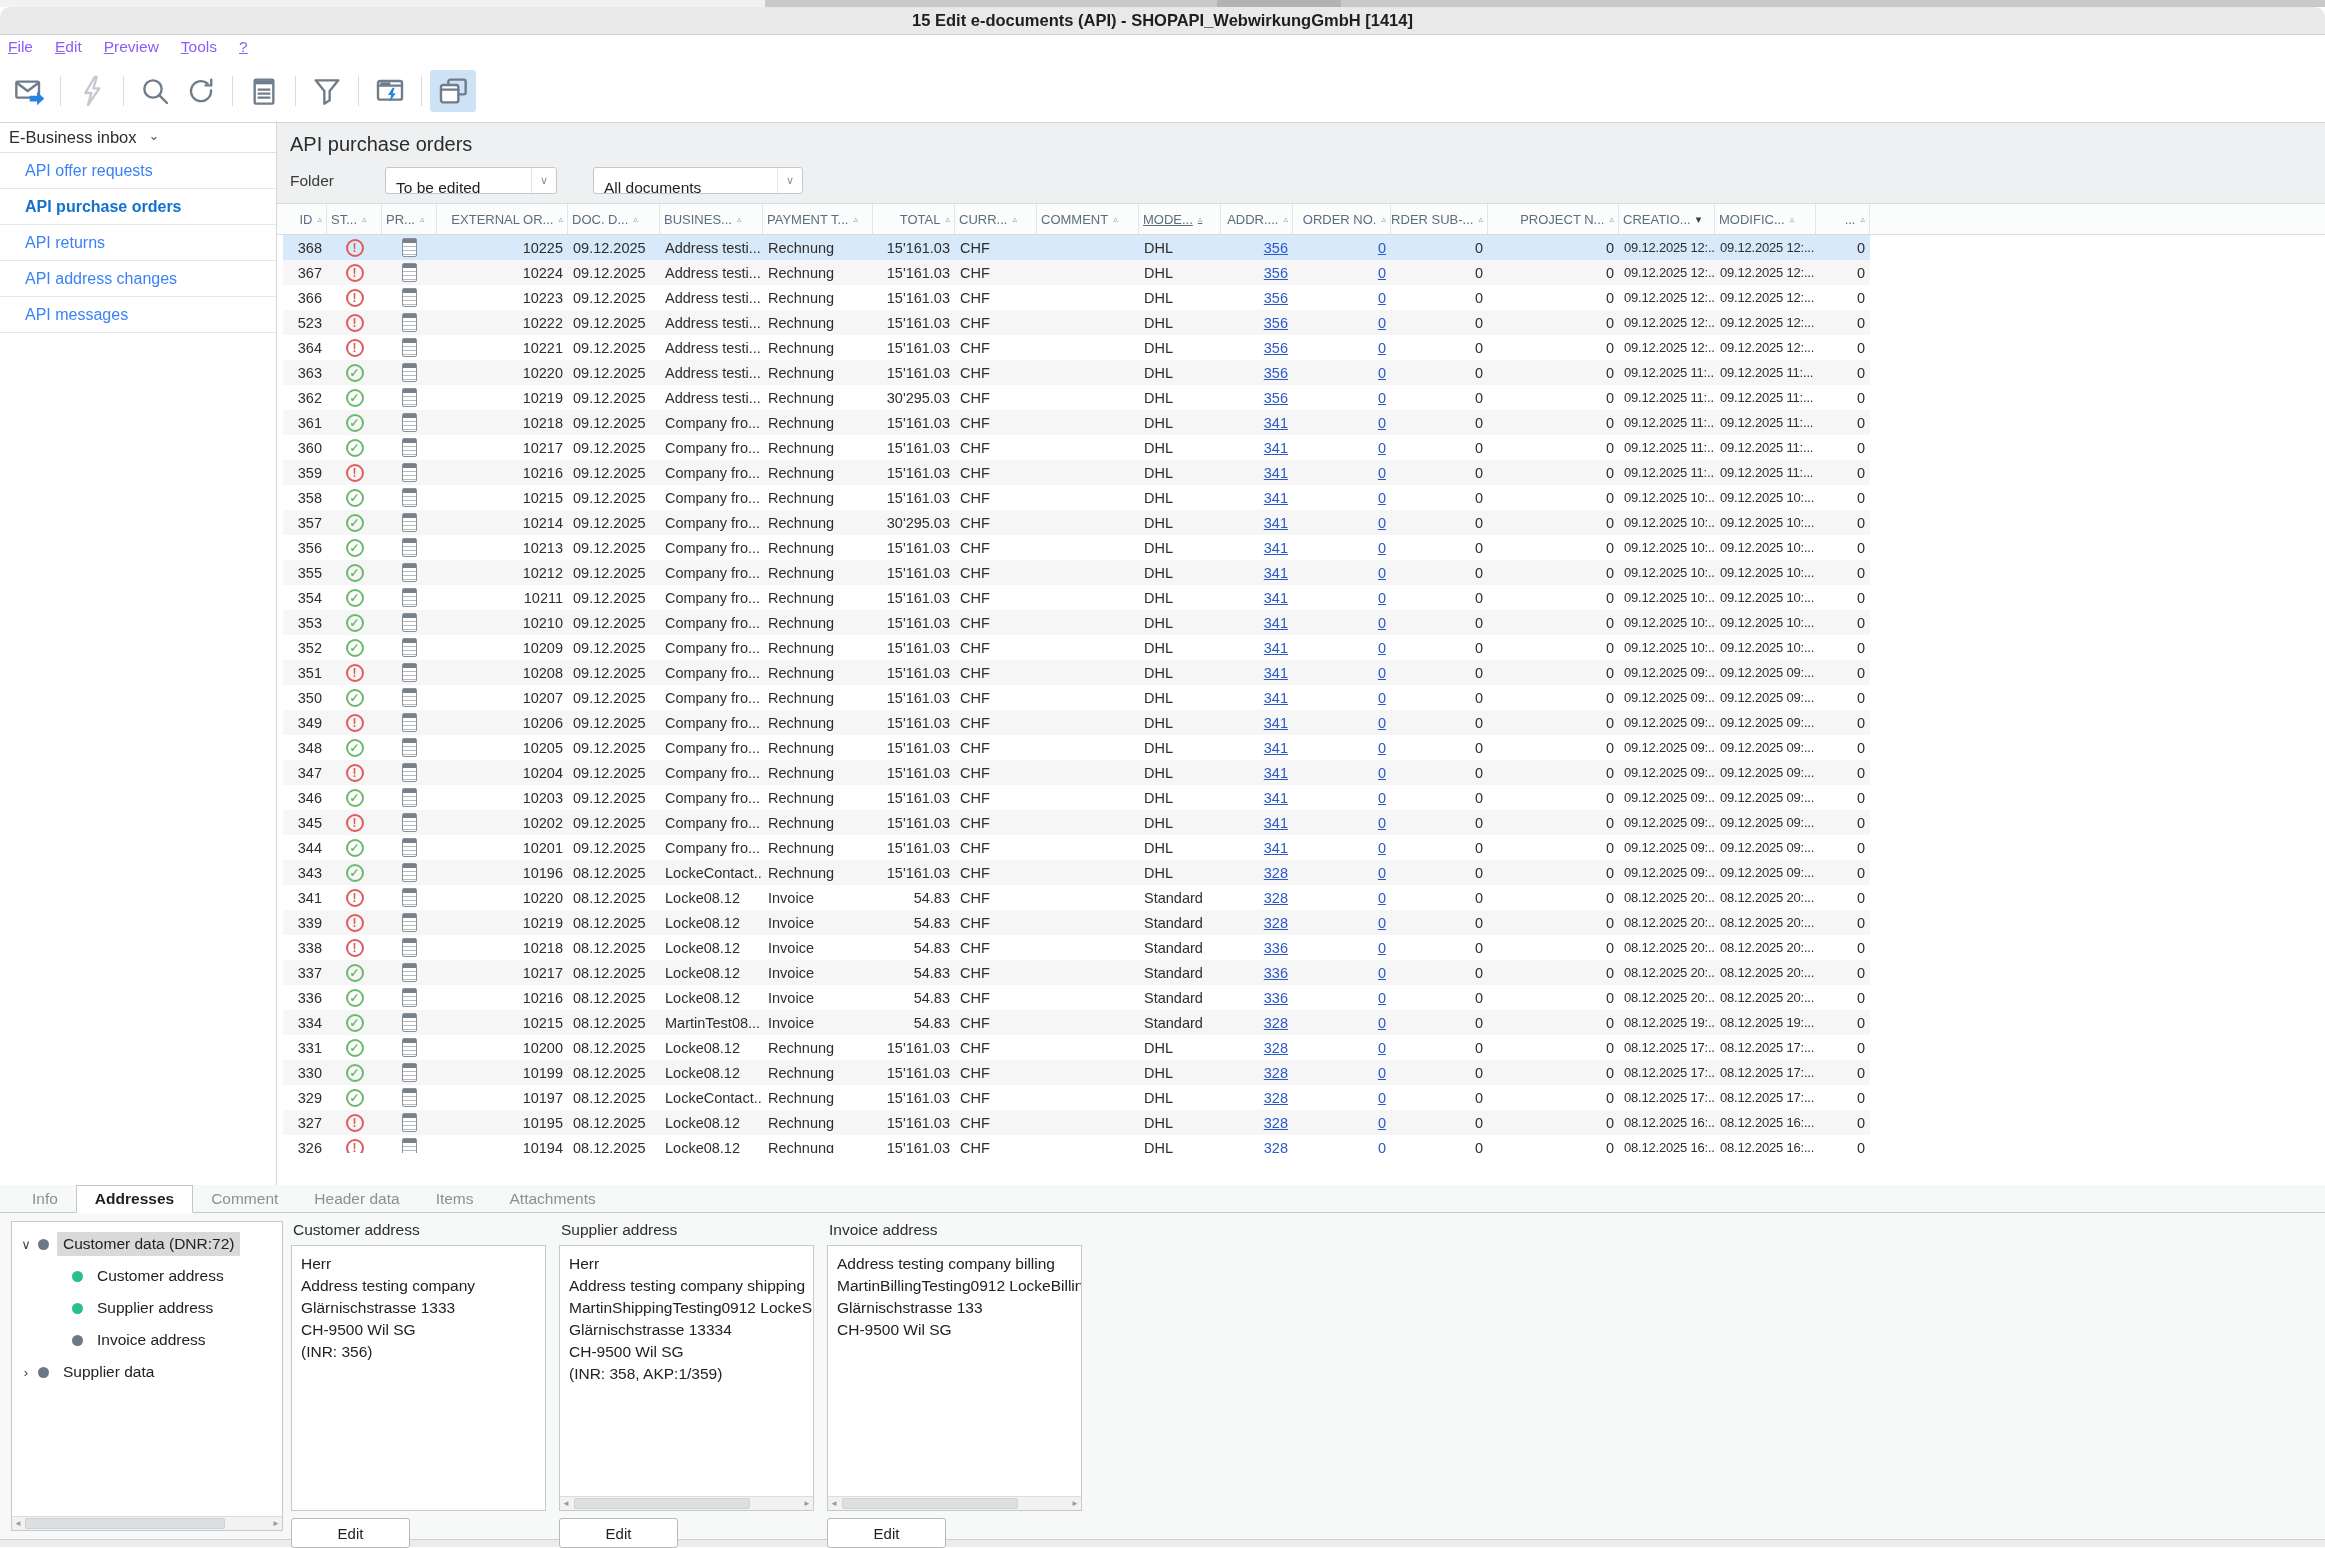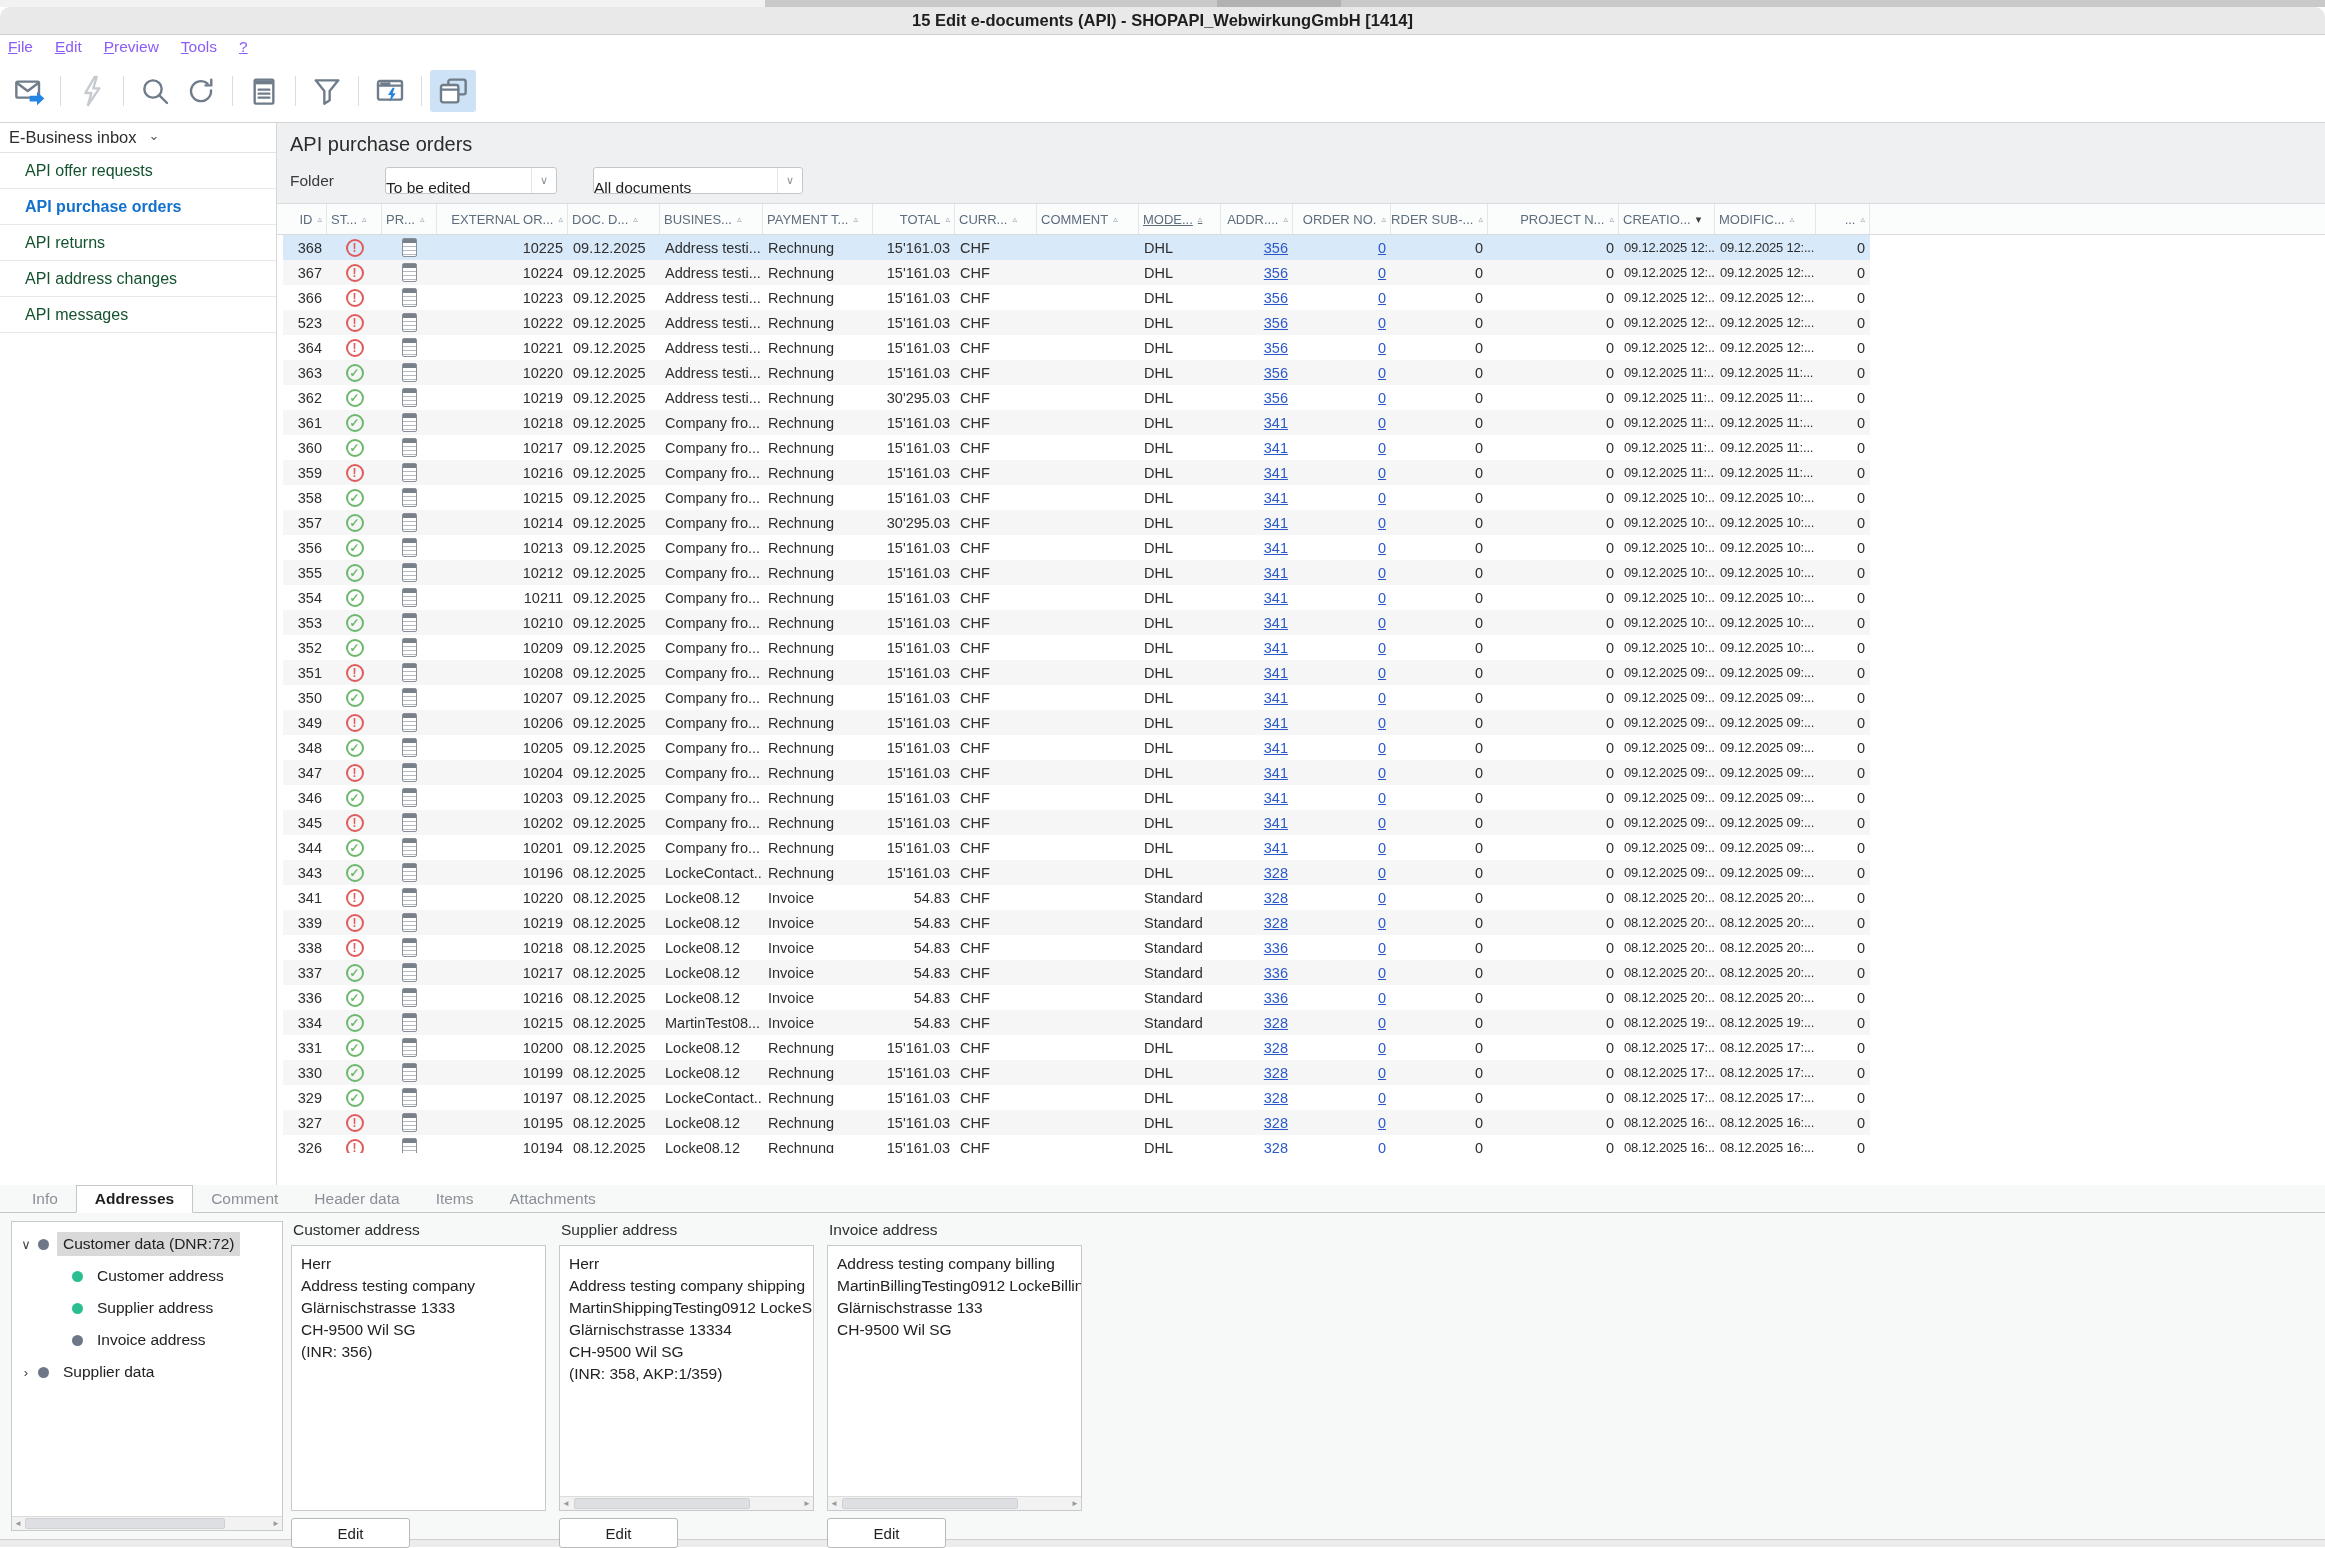--- a/index.html
+++ b/index.html
@@ -28,31 +28,31 @@
   .tb-btn { width:46px; height:42px; display:flex; align-items:center; justify-content:center; border-radius:3px; }
   .tb-btn.active { background:#cde2f5; }
   .tb-sep { width:1px; height:30px; background:#dcdcdc; margin:0 8px; }
 
   
   .content { height:1062px; display:flex; }
   .sidebar { width:277px; background:#fff; border-right:1px solid #d6d6d6; }
   .sb-header { height:30px; display:flex; align-items:center; padding-left:9px; border-bottom:1px solid #e3e3e3; }
   .sb-header span.lbl { font-size:16.5px; color:#2d2d2d; }
   .sb-header span.chev { font-size:13px; color:#555; margin-left:12px; margin-top:-4px; }
-  .sb-item { height:36px; display:flex; align-items:center; padding-left:25px; border-bottom:1px solid #e8e8e8; font-size:16px; color:#14532d; }
+  .sb-item { height:36px; display:flex; align-items:center; padding-left:25px; border-bottom:1px solid #e8e8e8; font-size:16px; color:#3b82f6; }
   .sb-item.active { color:#1371cd; font-weight:700; }
 
   .main { flex:1; display:flex; flex-direction:column; background:#fff; }
   .main-head { height:80px; background:#eef0f1; padding-left:13px; }
   .page-title { font-size:20px; font-weight:500; color:#2c2c2c; padding-top:10px; }
   .filter-row { display:flex; align-items:center; margin-top:11px; }
   .flabel { font-size:15.5px; color:#3a3a3a; width:95px; }
   .select { height:27px; background:#fff; border:1px solid #c4c8cc; border-radius:3px;
     display:flex; align-items:center; font-size:15.5px; color:#222; }
-  .select .val { padding-left:0; flex:1; white-space:nowrap; overflow:hidden;margin-top:14px; }
+  .select .val { padding-left:10px; flex:1; white-space:nowrap; overflow:hidden;margin-top:14px; }
   .select .chev { width:25px; text-align:center; color:#8a9097; font-size:11px; border-left:1px solid #e3e5e7; align-self:stretch; display:flex; align-items:center; justify-content:center; }
   .sel-folder { width:172px; }
   .sel-docs { width:210px; margin-left:36px; }
 
   
   .thead { height:32px; background:#fbfcfc; border-top:1px solid #d9dbde; border-bottom:1px solid #d9dbde;
     display:flex; padding-left:6px; }
   .th { display:flex; align-items:center; font-size:13px; color:#5d6d7d; border-right:1px solid #e4e6e9;
     padding:0 4px; white-space:nowrap; overflow:hidden; }
   .th .sort { margin-left:5px; font-size:9px; color:#9aa6b2; }

